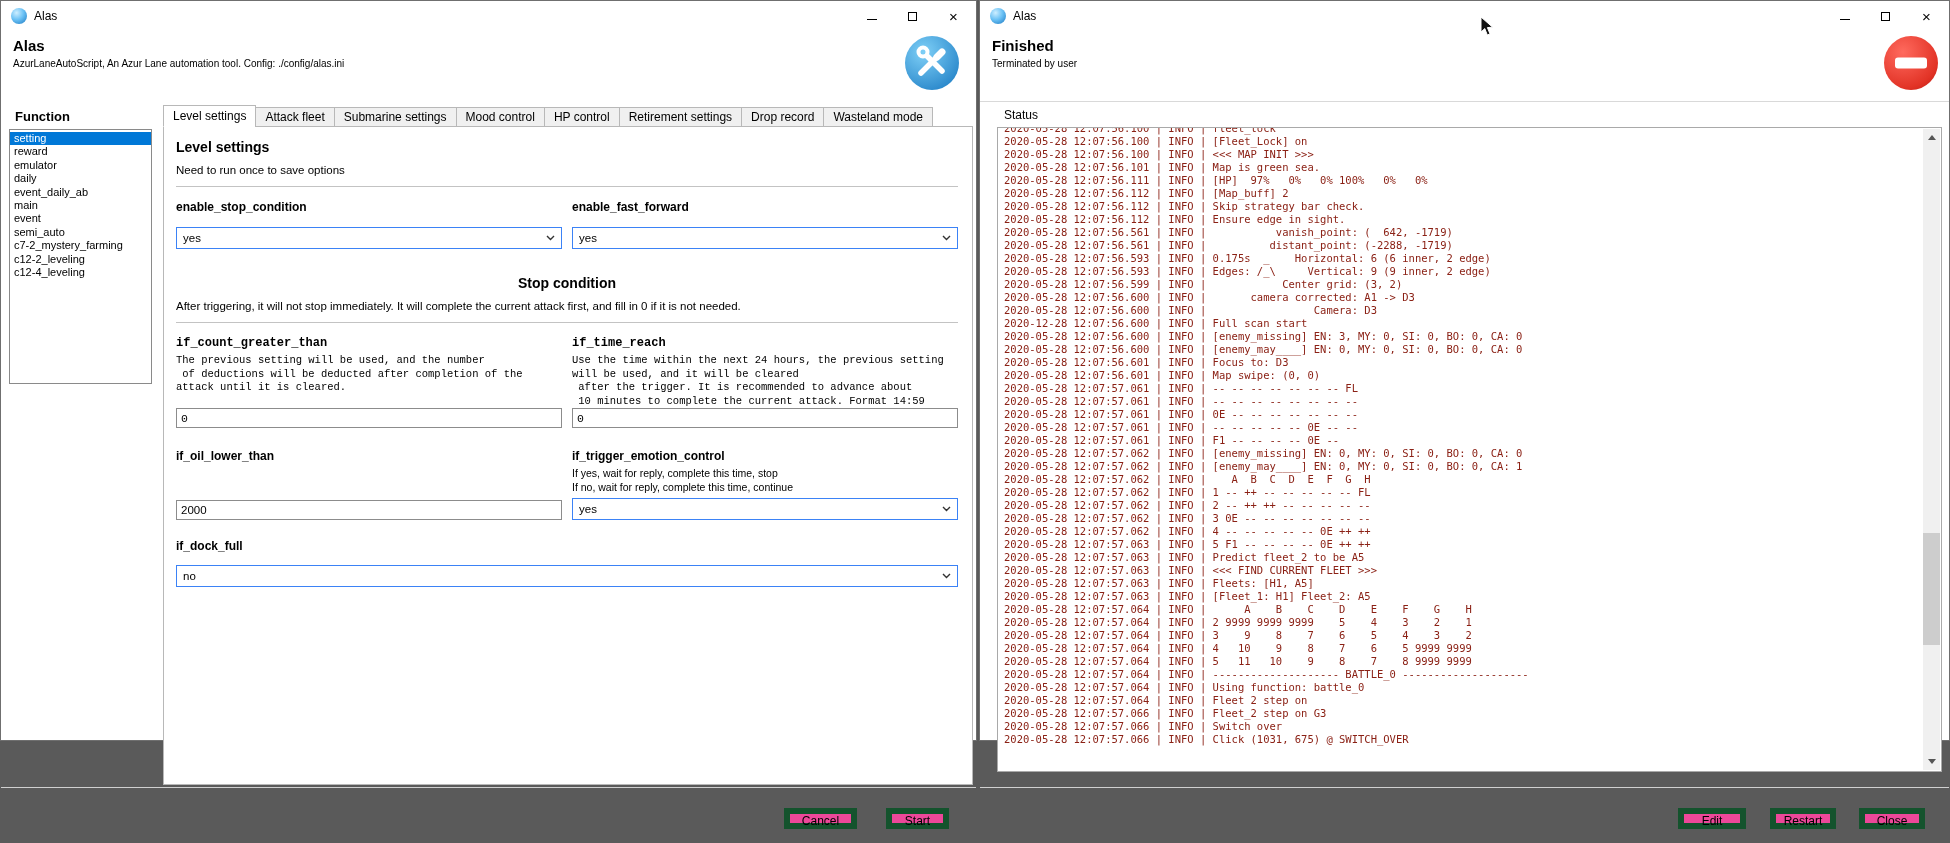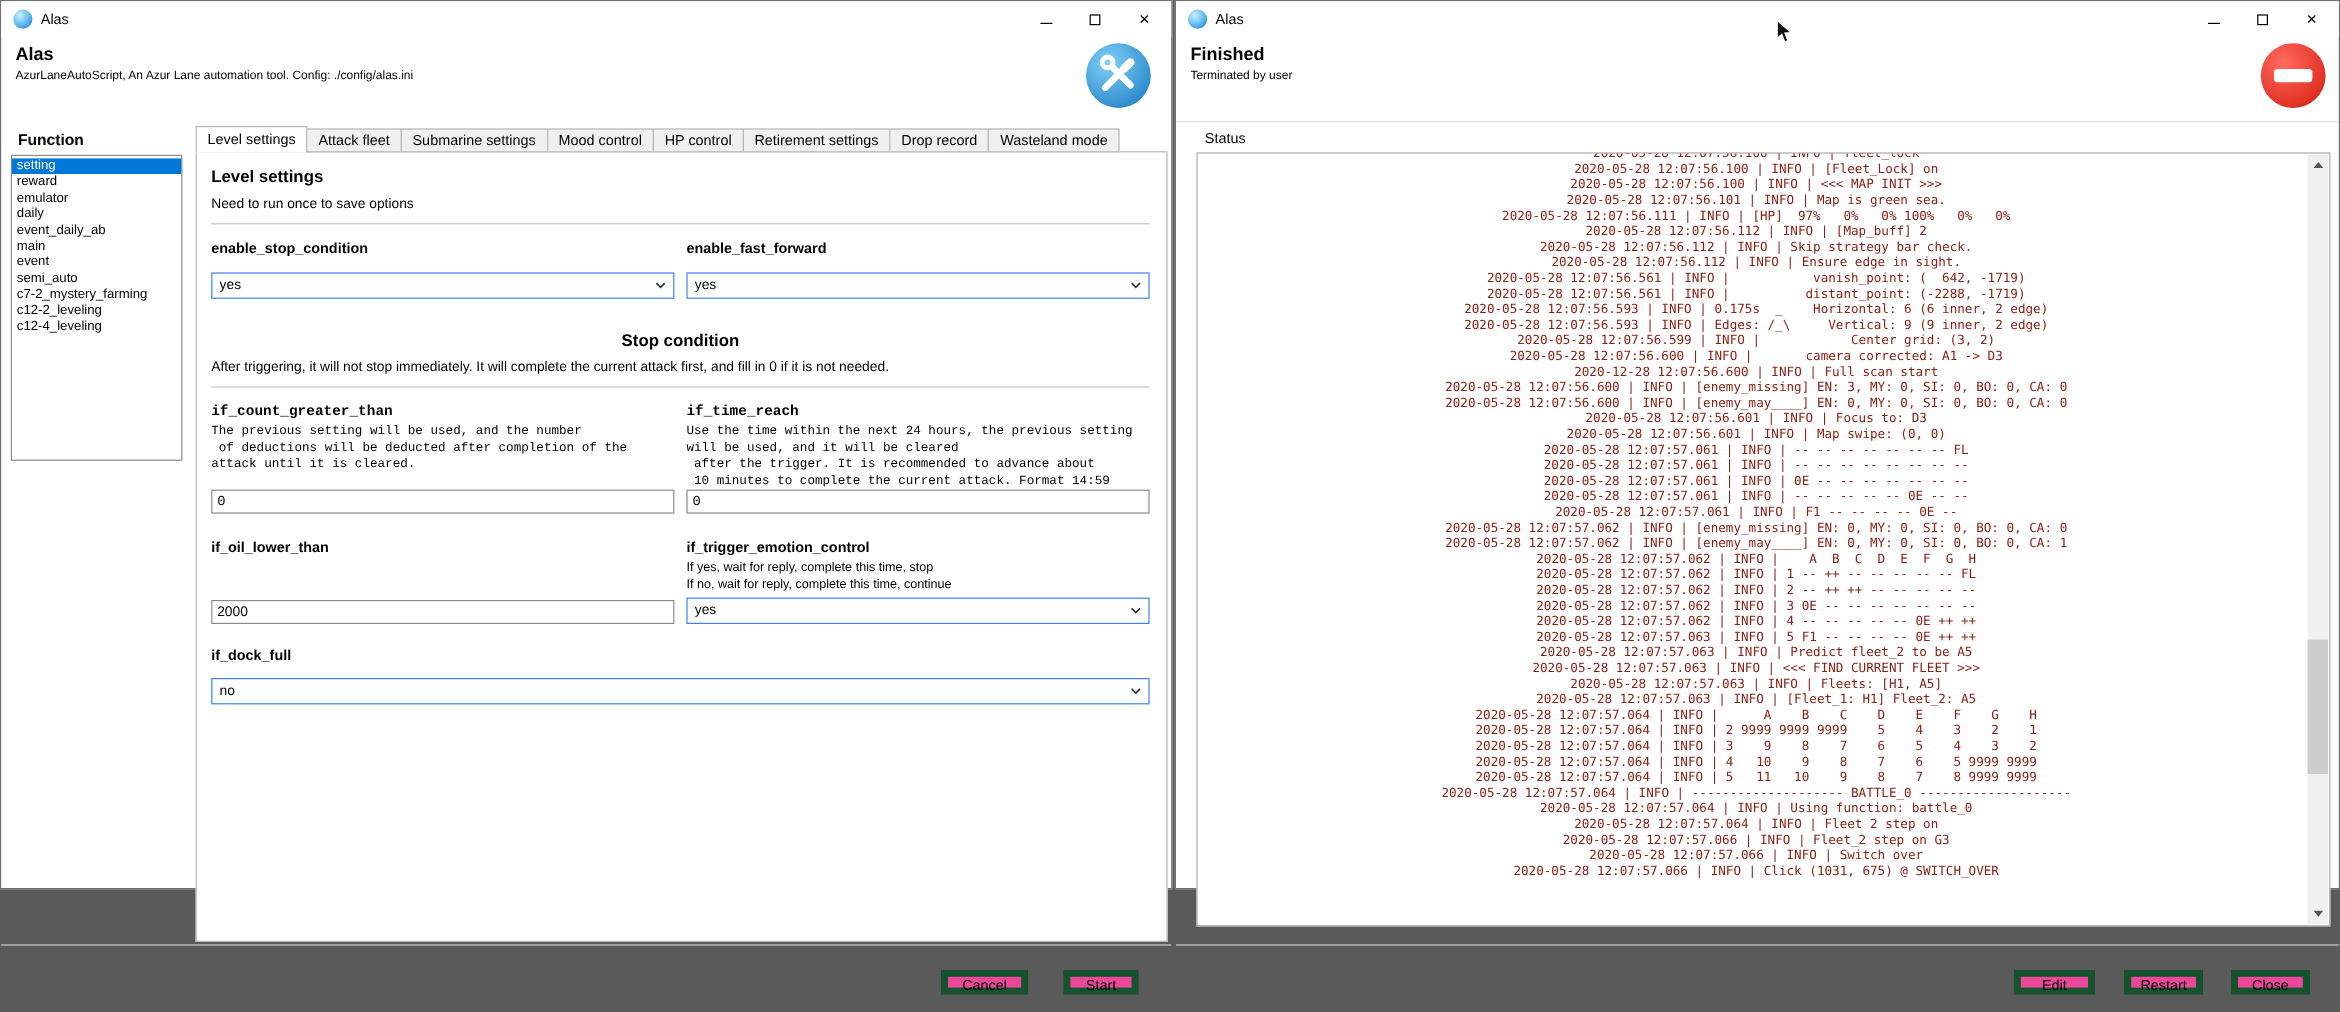--- a/index.html
+++ b/index.html
@@ -75,21 +75,21 @@
   .btn-close2{left:879px;width:66px;}
 
   
   .header-sep{position:absolute;left:0;right:0;top:100px;border-top:1px solid #d9d9d9;}
   .status-label{position:absolute;left:24px;top:107px;font-size:12px;}
   .log-box{position:absolute;left:17px;top:126px;width:945px;height:645px;border:1px solid #a9a9a9;
            background:#fff;box-sizing:border-box;}
   .log-lines{position:absolute;left:1px;top:0;right:18px;bottom:1px;overflow:hidden;padding-left:5px;}
   .log-inner{margin-top:-6px;}
   .log-line{font-family:"DejaVu Sans Mono",monospace;font-size:10.5px;line-height:13px;
-            white-space:pre;color:var(--log_text,#8b2115);text-align:center;}
+            white-space:pre;color:var(--log_text,#8b2115);}
   .scrollbar{position:absolute;top:1px;right:1px;bottom:1px;width:17px;background:#f0f0f0;}
   .sb-arrow{position:absolute;left:0;width:17px;height:17px;display:flex;align-items:center;justify-content:center;}
   .sb-arrow.up{top:0;} .sb-arrow.down{bottom:0;}
   .tri-up{width:0;height:0;border-left:4px solid transparent;border-right:4px solid transparent;border-bottom:5px solid #555;}
   .tri-down{width:0;height:0;border-left:4px solid transparent;border-right:4px solid transparent;border-top:5px solid #555;}
   .sb-thumb{position:absolute;left:0;top:404px;width:17px;height:112px;background:#cdcdcd;}
 
   .cursor{position:absolute;left:1480px;top:16px;z-index:99;}
 </style>
 </head>
@@ -291,20 +291,21 @@
           <div class="log-line">2020-05-28 12:07:56.111 | INFO | [HP]  97%   0%   0% 100%   0%   0%</div>
           <div class="log-line">2020-05-28 12:07:56.112 | INFO | [Map_buff] 2</div>
           <div class="log-line">2020-05-28 12:07:56.112 | INFO | Skip strategy bar check.</div>
           <div class="log-line">2020-05-28 12:07:56.112 | INFO | Ensure edge in sight.</div>
           <div class="log-line">2020-05-28 12:07:56.561 | INFO |           vanish_point: (  642, -1719)</div>
           <div class="log-line">2020-05-28 12:07:56.561 | INFO |          distant_point: (-2288, -1719)</div>
           <div class="log-line">2020-05-28 12:07:56.593 | INFO | 0.175s  _    Horizontal: 6 (6 inner, 2 edge)</div>
           <div class="log-line">2020-05-28 12:07:56.593 | INFO | Edges: /_\     Vertical: 9 (9 inner, 2 edge)</div>
           <div class="log-line">2020-05-28 12:07:56.599 | INFO |            Center grid: (3, 2)</div>
           <div class="log-line">2020-05-28 12:07:56.600 | INFO |       camera corrected: A1 -&gt; D3</div>
+          <div class="log-line">2020-05-28 12:07:56.600 | INFO |                 Camera: D3</div>
           <div class="log-line">2020-12-28 12:07:56.600 | INFO | Full scan start</div>
           <div class="log-line">2020-05-28 12:07:56.600 | INFO | [enemy_missing] EN: 3, MY: 0, SI: 0, BO: 0, CA: 0</div>
           <div class="log-line">2020-05-28 12:07:56.600 | INFO | [enemy_may____] EN: 0, MY: 0, SI: 0, BO: 0, CA: 0</div>
           <div class="log-line">2020-05-28 12:07:56.601 | INFO | Focus to: D3</div>
           <div class="log-line">2020-05-28 12:07:56.601 | INFO | Map swipe: (0, 0)</div>
           <div class="log-line">2020-05-28 12:07:57.061 | INFO | -- -- -- -- -- -- -- FL</div>
           <div class="log-line">2020-05-28 12:07:57.061 | INFO | -- -- -- -- -- -- -- --</div>
           <div class="log-line">2020-05-28 12:07:57.061 | INFO | 0E -- -- -- -- -- -- --</div>
           <div class="log-line">2020-05-28 12:07:57.061 | INFO | -- -- -- -- -- 0E -- --</div>
           <div class="log-line">2020-05-28 12:07:57.061 | INFO | F1 -- -- -- -- 0E --</div>

